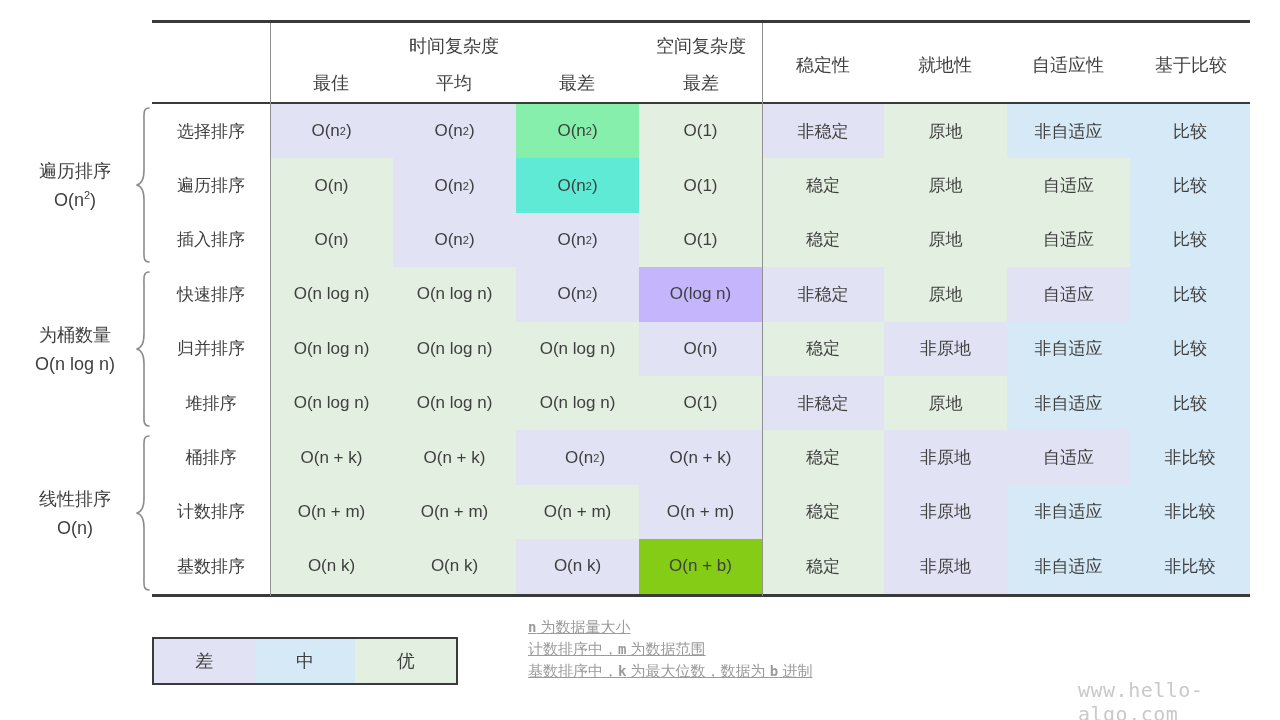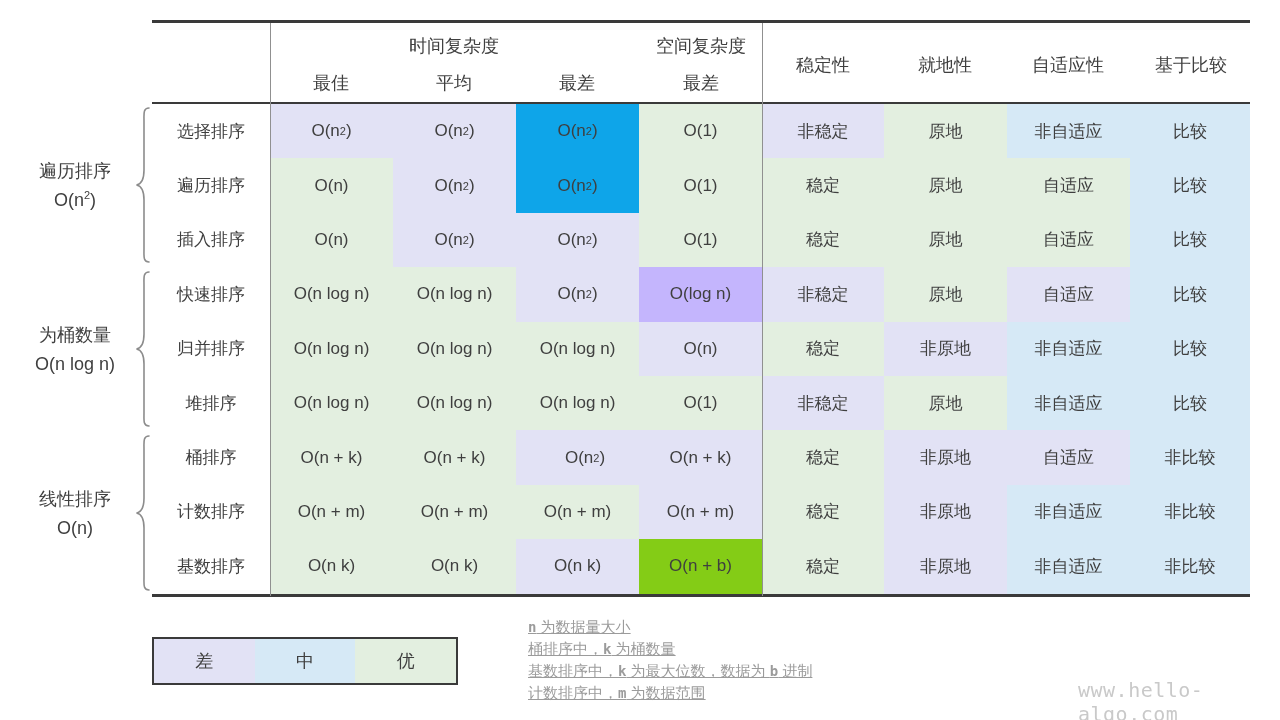--- a/index.html
+++ b/index.html
@@ -72,30 +72,30 @@
       <span class="h" style="left:549px;top:60px">最差</span>
       <span class="h" style="left:671px;top:42px">稳定性</span>
       <span class="h" style="left:793px;top:42px">就地性</span>
       <span class="h" style="left:916px;top:42px">自适应性</span>
       <span class="h" style="left:1039px;top:42px">基于比较</span>
     </div>
     <div class="tbody" id="tbody">
         <div class="cell rowlabel">选择排序</div>
         <div class="cell" style="background: rgb(226, 226, 245);">O(n<sup>2</sup>)</div>
         <div class="cell" style="background: rgb(226, 226, 245);">O(n<sup>2</sup>)</div>
-        <div class="cell" style="background: #0ea5e9; text-align: right;">O(n<sup>2</sup>)</div>
+        <div class="cell" style="background: #86efac; text-align: right;">O(n<sup>2</sup>)</div>
         <div class="cell" style="background: rgb(227, 239, 224);">O(1)</div>
         <div class="cell" style="background: rgb(226, 226, 245);">非稳定</div>
         <div class="cell" style="background: rgb(227, 239, 224);">原地</div>
         <div class="cell" style="background: rgb(214, 233, 246);">非自适应</div>
         <div class="cell" style="background: rgb(214, 233, 246);">比较</div>
         <div class="cell rowlabel">遍历排序</div>
         <div class="cell" style="background: rgb(227, 239, 224);">O(n)</div>
         <div class="cell" style="background: rgb(226, 226, 245);">O(n<sup>2</sup>)</div>
-        <div class="cell" style="background: #0ea5e9;">O(n<sup>2</sup>)</div>
+        <div class="cell" style="background: #5eead4;">O(n<sup>2</sup>)</div>
         <div class="cell" style="background: rgb(227, 239, 224);">O(1)</div>
         <div class="cell" style="background: rgb(227, 239, 224);">稳定</div>
         <div class="cell" style="background: rgb(227, 239, 224);">原地</div>
         <div class="cell" style="background: rgb(227, 239, 224);">自适应</div>
         <div class="cell" style="background: rgb(214, 233, 246);">比较</div>
         <div class="cell rowlabel">插入排序</div>
         <div class="cell" style="background: rgb(227, 239, 224);">O(n)</div>
         <div class="cell" style="background: rgb(226, 226, 245);">O(n<sup>2</sup>)</div>
         <div class="cell" style="background: rgb(226, 226, 245);">O(n<sup>2</sup>)</div>
         <div class="cell" style="background: rgb(227, 239, 224);">O(1)</div>
@@ -163,20 +163,19 @@
   </div>
 
   <div class="legend">
     <div class="cell" style="background: rgb(226, 226, 245);">差</div>
     <div class="cell" style="background: rgb(214, 233, 246);">中</div>
     <div class="cell" style="background: rgb(227, 239, 224);">优</div>
   </div>
 
   <div class="notes" id="notes">
       <div><span class="var">n</span><span> 为数据量大小</span></div>
-      <div><span>桶排序中，</span><span class="var">k</span><span> 为桶数量</span></div>
+      <div><span>计数排序中，</span><span class="var">m</span><span> 为数据范围</span></div>
       <div><span>基数排序中，</span><span class="var">k</span><span> 为最大位数，数据为 </span><span class="var">b</span><span> 进制</span></div>
-      <div><span>计数排序中，</span><span class="var">m</span><span> 为数据范围</span></div>
     </div>
 
   <div class="watermark">www.hello-algo.com</div>
 
 </div>
 
 </body></html>

